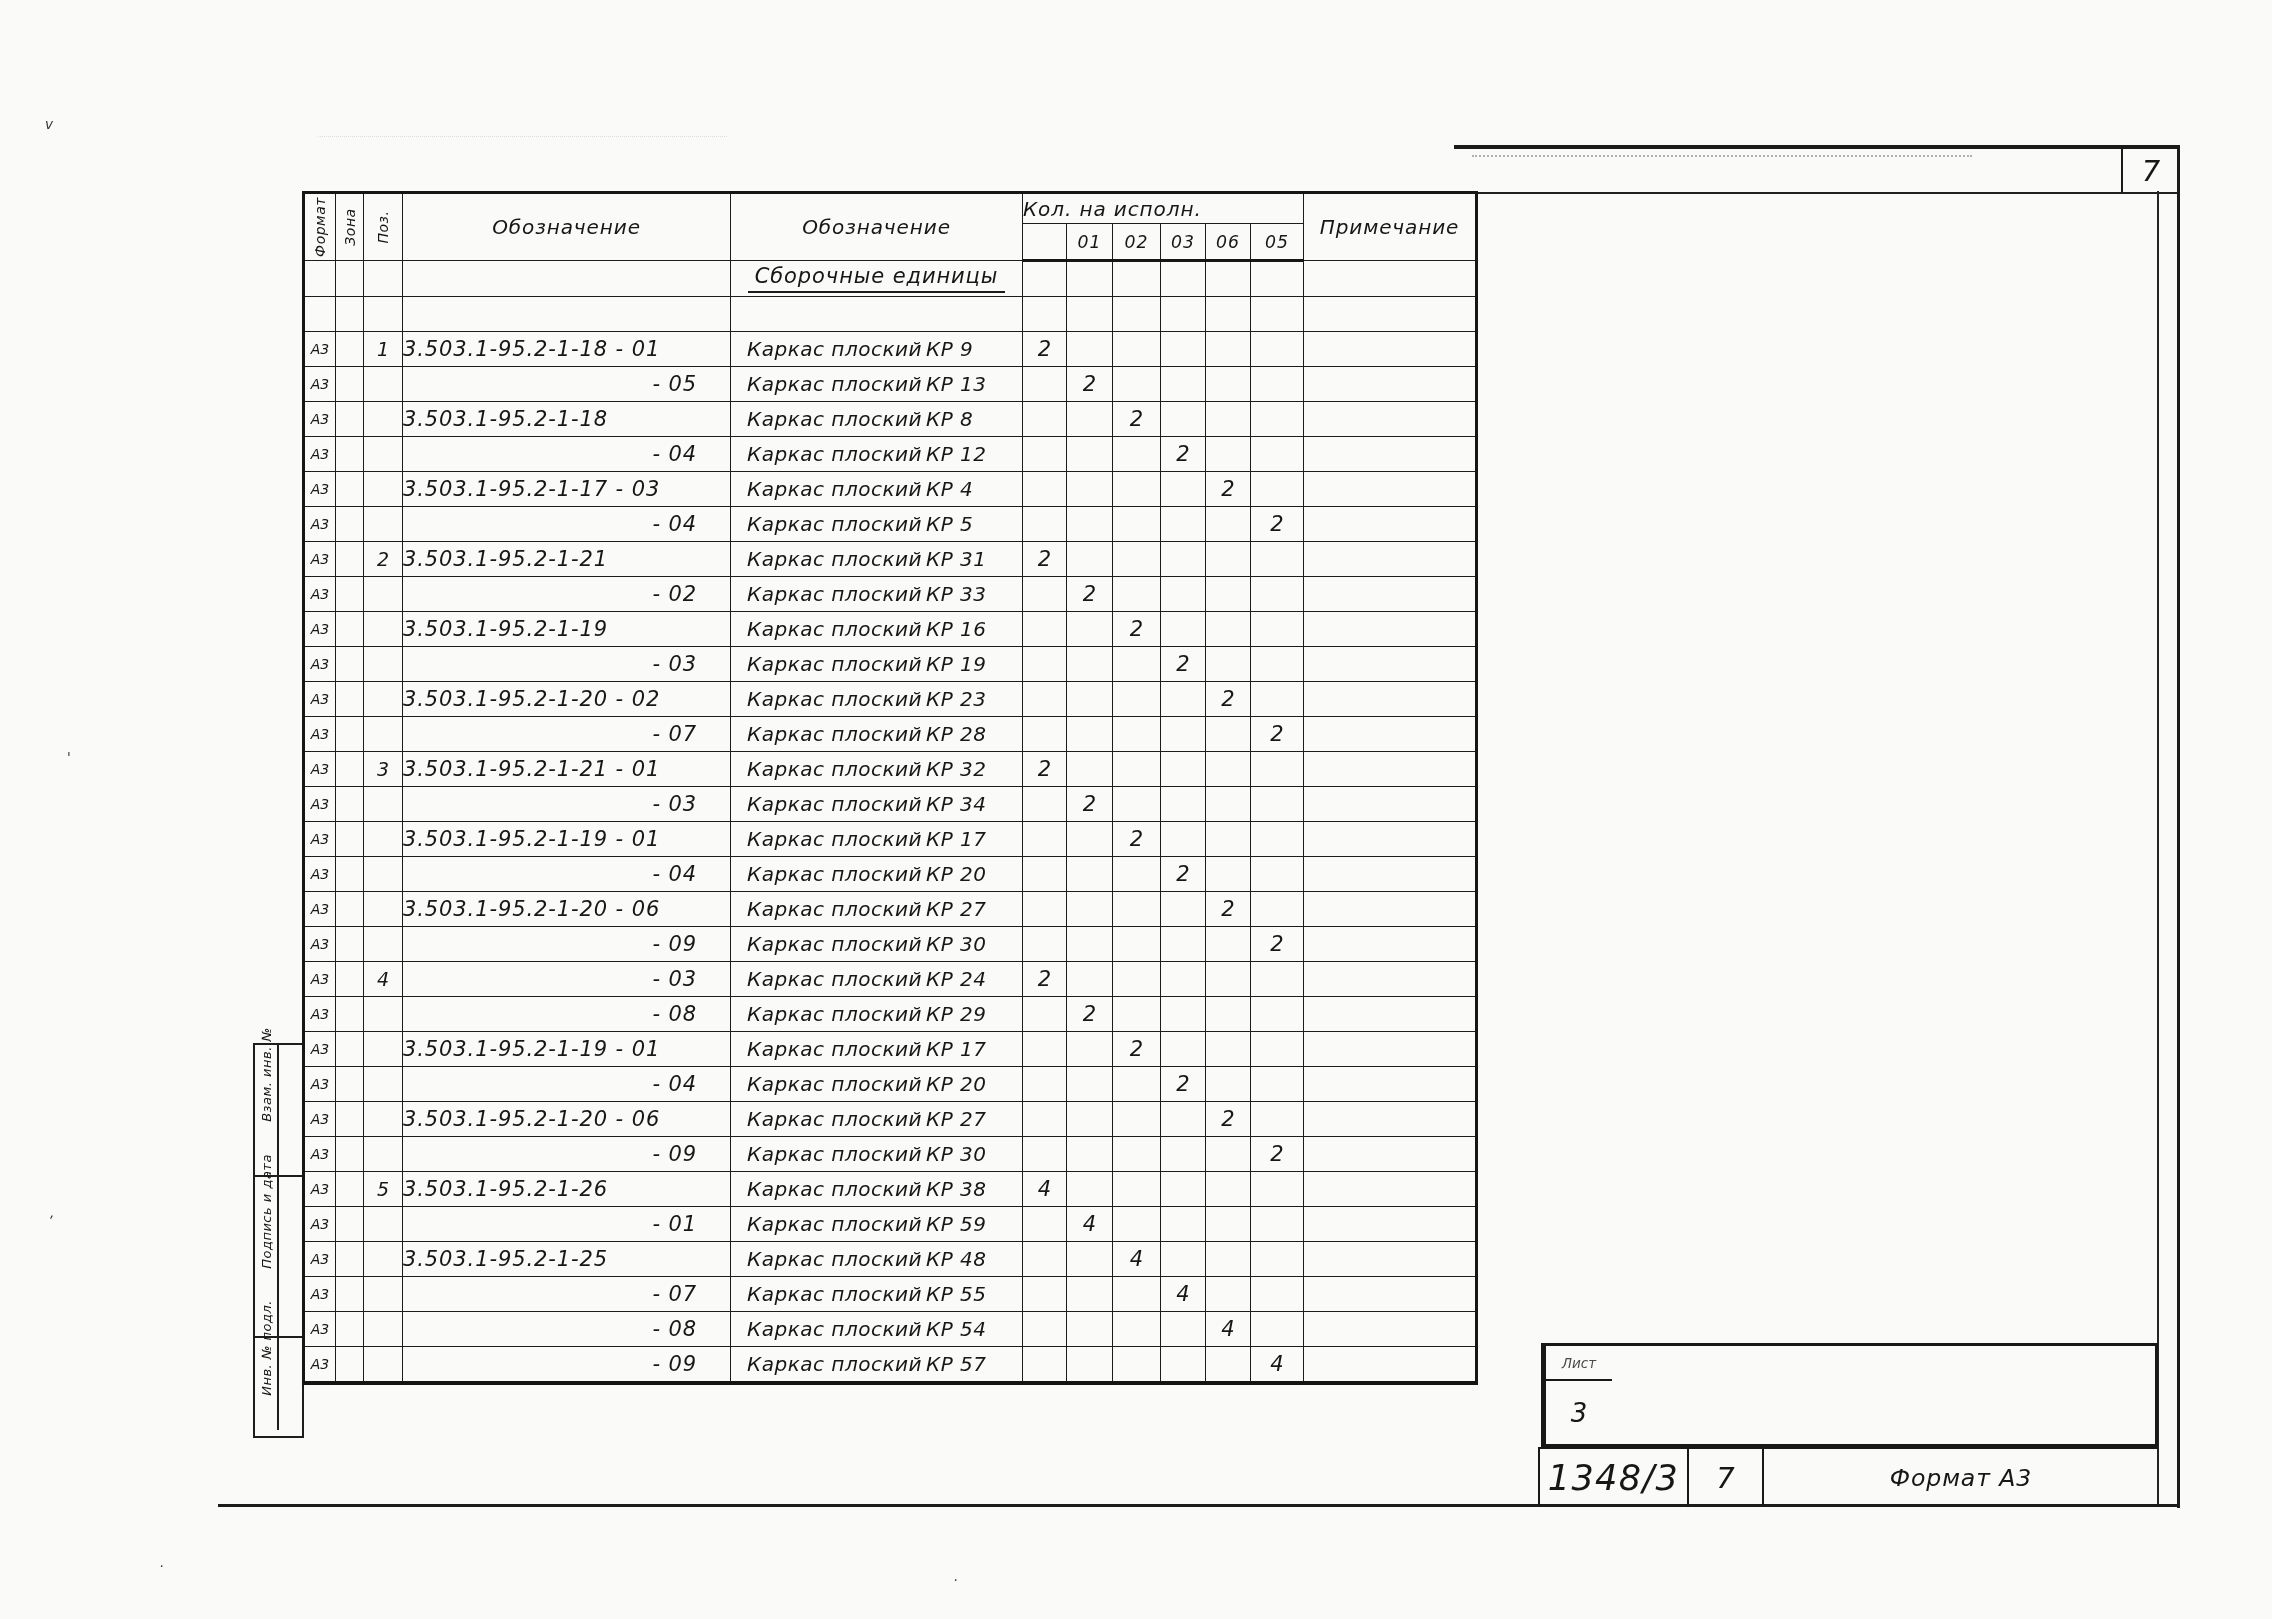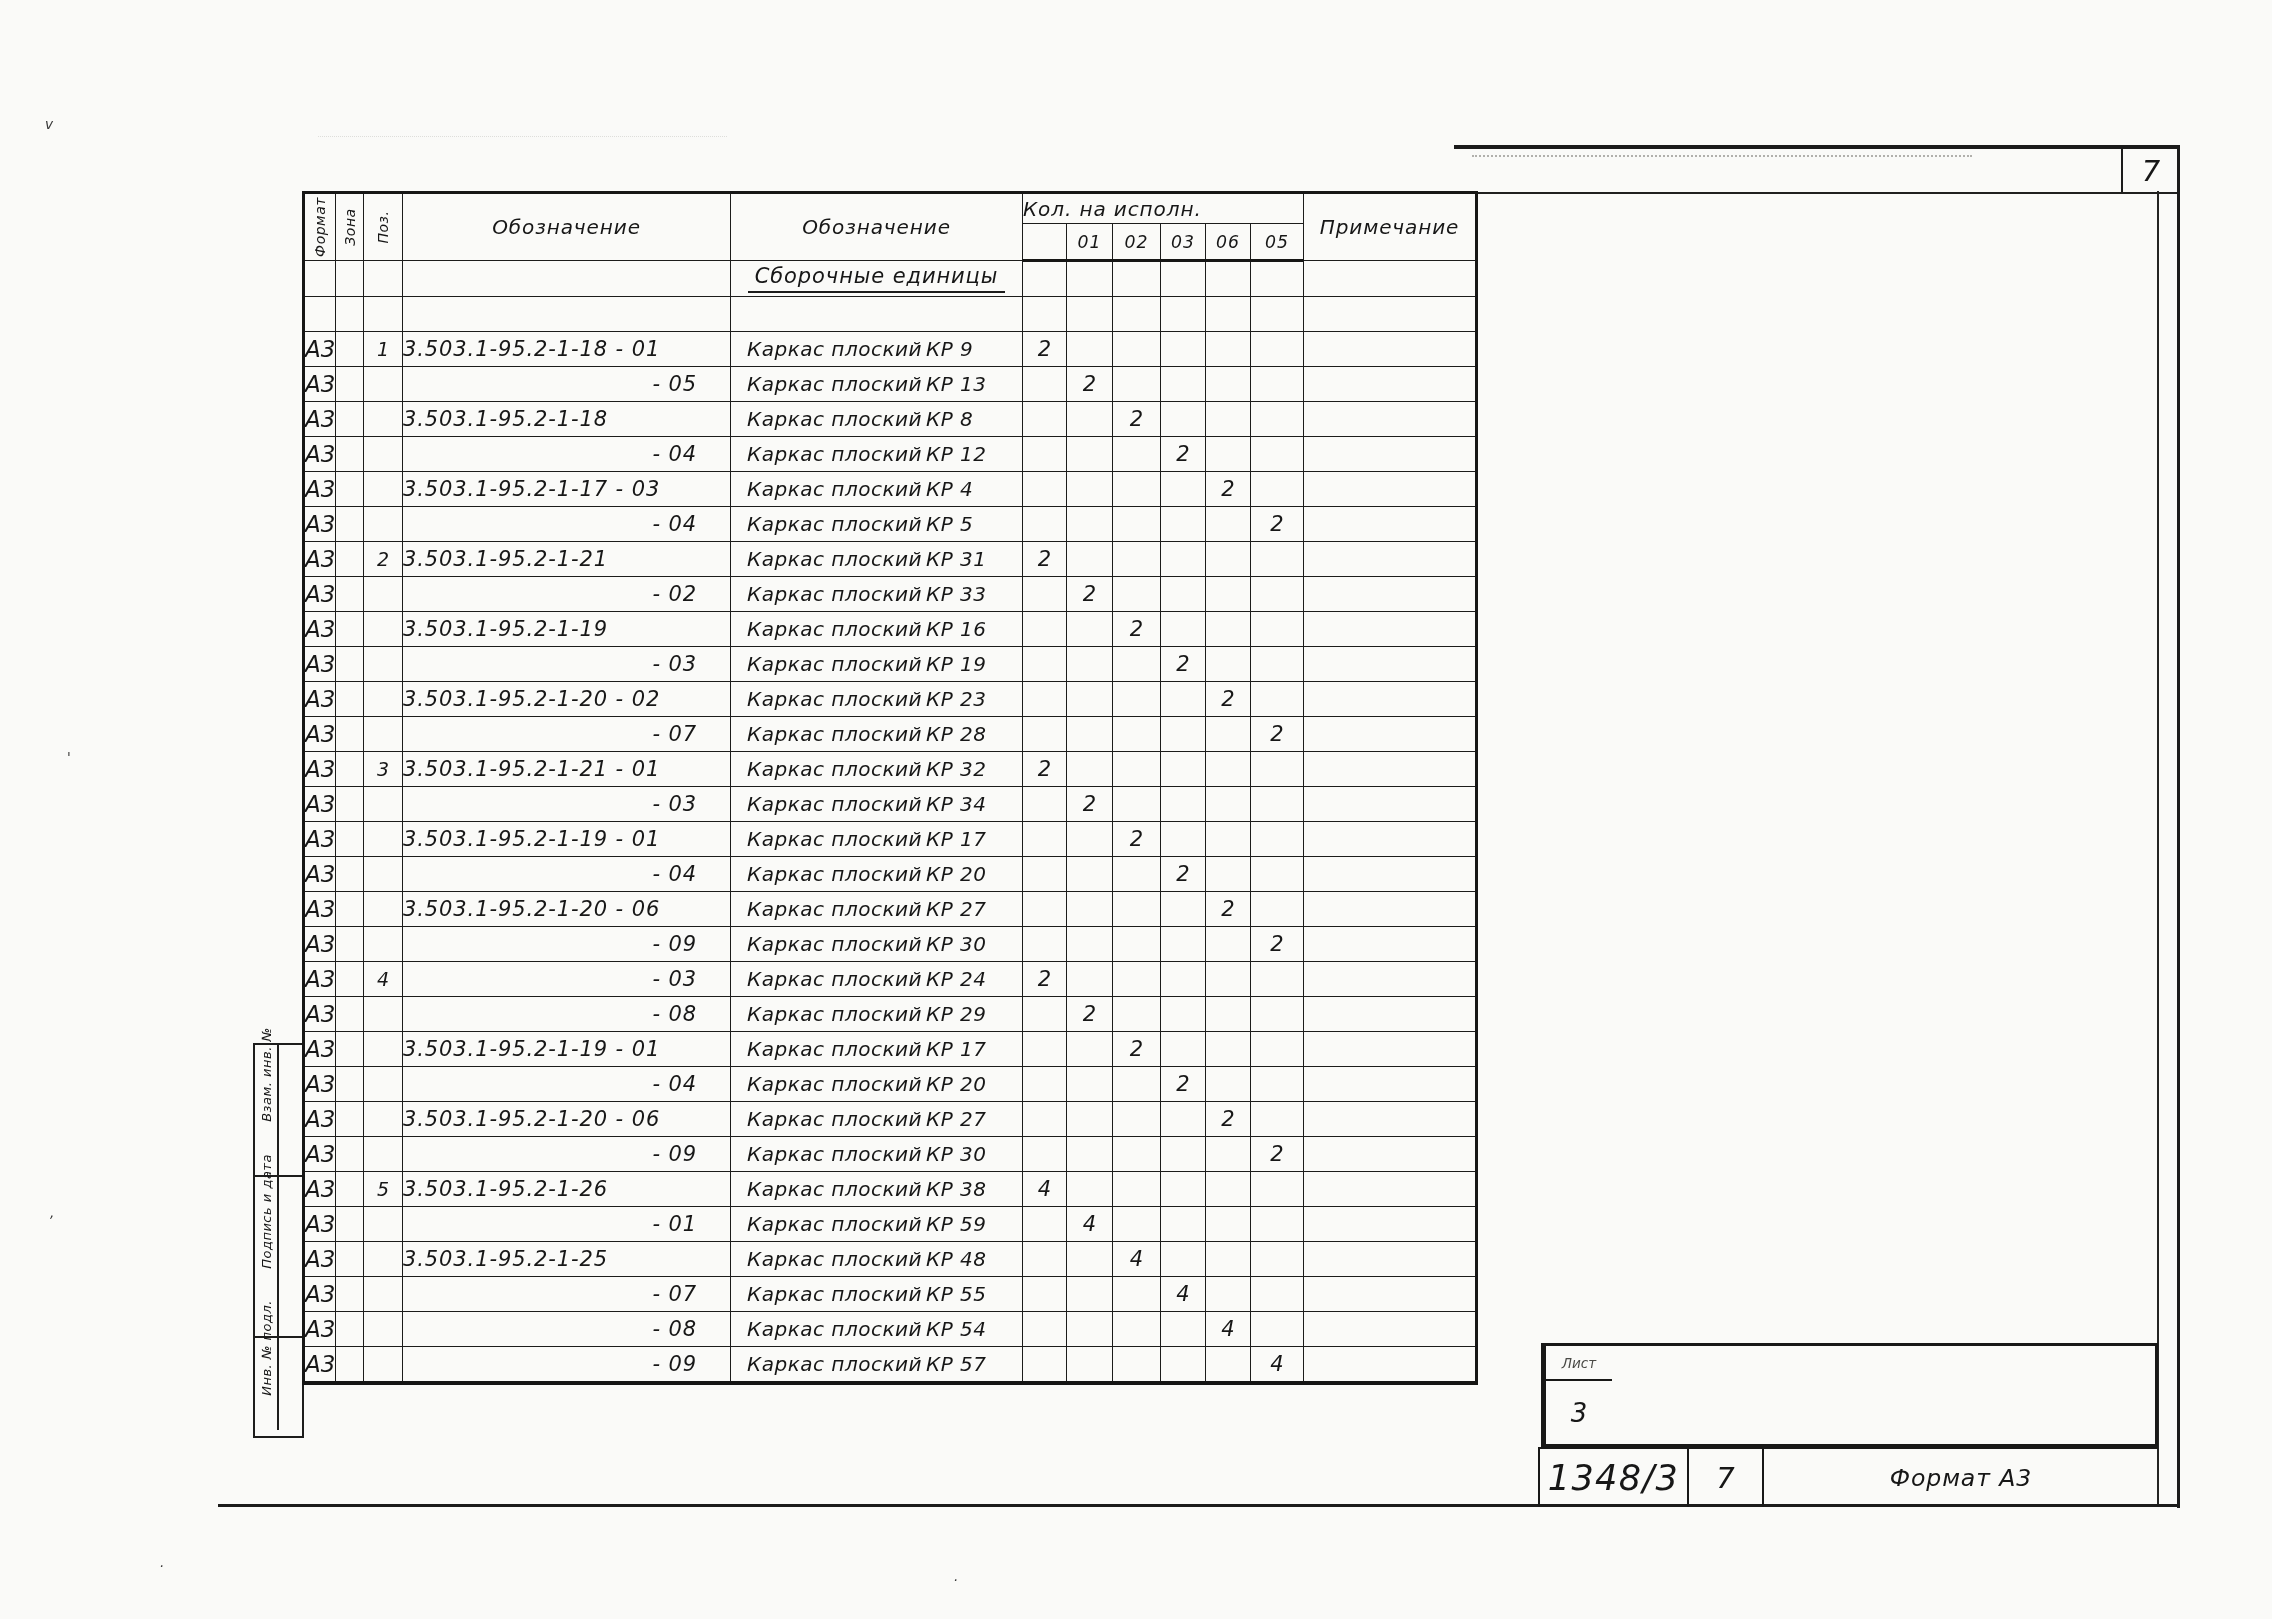--- a/index.html
+++ b/index.html
@@ -76,21 +76,21 @@
   }
   th.qty-group{font-size:18px;text-align:left;padding-left:25px;letter-spacing:1.4px;}
   tr.section-row td{height:34px;}
   tr.empty-row td{height:34px;}
   td.section-title{text-align:center;}
   td.section-title span{
     display:inline-block;font-size:21px;letter-spacing:0.9px;
     border-bottom:2.3px solid #1c1c1b;padding:0 6.4px 3.6px 6.4px;
   }
   tbody tr.data-row td{height:34px;}
-  td.c-format{text-align:center;font-size:23px;}
+  td.c-format{text-align:center;font-size:14px;}
   td.c-zone{}
   td.c-pos{text-align:center;font-size:19px;}
   td.c-designation{font-size:21px;text-align:left;padding-left:22px;letter-spacing:0.9px;margin-left:20px;}
   td.c-designation.suffix{text-align:right;padding-right:33px;padding-left:0;}
   td.c-name{position:relative;font-size:20px;letter-spacing:0.5px;}
   td.c-name .nm{position:absolute;left:16px;top:50%;transform:translateY(-50%);font-style:italic;}
   td.c-name .mk{position:absolute;left:195px;top:50%;transform:translateY(-50%);}
   td.c-qty{text-align:center;font-size:21px;}
   td.c-note{}
   table.spec tbody tr:last-child td{border-bottom:4.5px solid #151514;}

